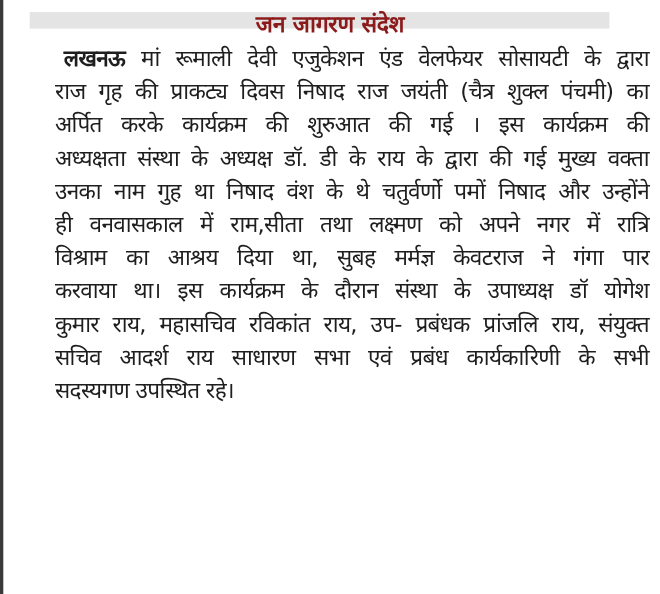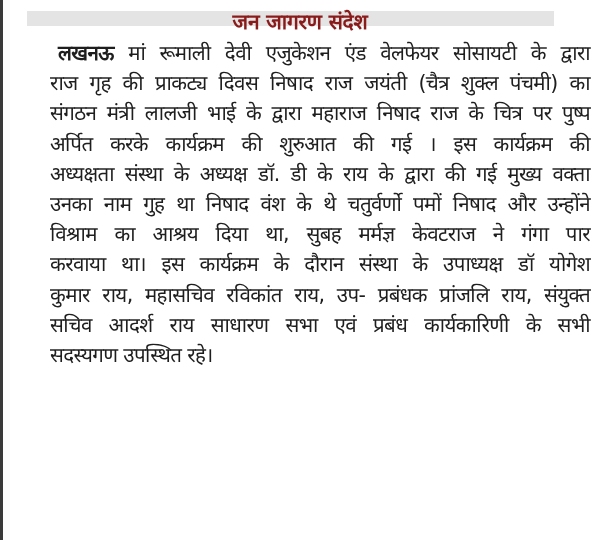--- a/index.html
+++ b/index.html
@@ -72,22 +72,22 @@
 <body>
 
 <div class="left-rule"></div>
 
 <div class="header-bar"></div>
 <div class="header-title">जन जागरण संदेश</div>
 
 <div class="article">
   <span class="line justify first"><span class="dateline">लखनऊ</span><span> मां रूमाली देवी एजुकेशन एंड वेलफेयर सोसायटी के द्वारा</span></span>
   <span class="line justify">राज गृह की प्राकट्य दिवस निषाद राज जयंती (चैत्र शुक्ल पंचमी) का</span>
-  <span class="line justify">संगठन मंत्री लालजी भाई के द्वारा महाराज निषाद राज के चित्र पर पुष्प</span>
   <span class="line justify">अर्पित करके कार्यक्रम की शुरुआत की गई । इस कार्यक्रम की</span>
   <span class="line justify">अध्यक्षता संस्था के अध्यक्ष डॉ. डी के राय के द्वारा की गई मुख्य वक्ता</span>
   <span class="line justify">उनका नाम गुह था निषाद वंश के थे चतुर्वर्णो पमों निषाद और उन्होंने</span>
+  <span class="line justify">ही वनवासकाल में राम,सीता तथा लक्ष्मण को अपने नगर में रात्रि</span>
   <span class="line justify">विश्राम का आश्रय दिया था, सुबह मर्मज्ञ केवटराज ने गंगा पार</span>
   <span class="line justify">करवाया था।  इस कार्यक्रम के दौरान संस्था के उपाध्यक्ष डॉ योगेश</span>
   <span class="line justify">कुमार राय, महासचिव रविकांत राय, उप- प्रबंधक प्रांजलि राय, संयुक्त</span>
   <span class="line justify">सचिव आदर्श राय साधारण सभा एवं प्रबंध कार्यकारिणी के सभी</span>
   <span class="line">सदस्यगण उपस्थित रहे।</span>
 </div>
 
 </body></html>

